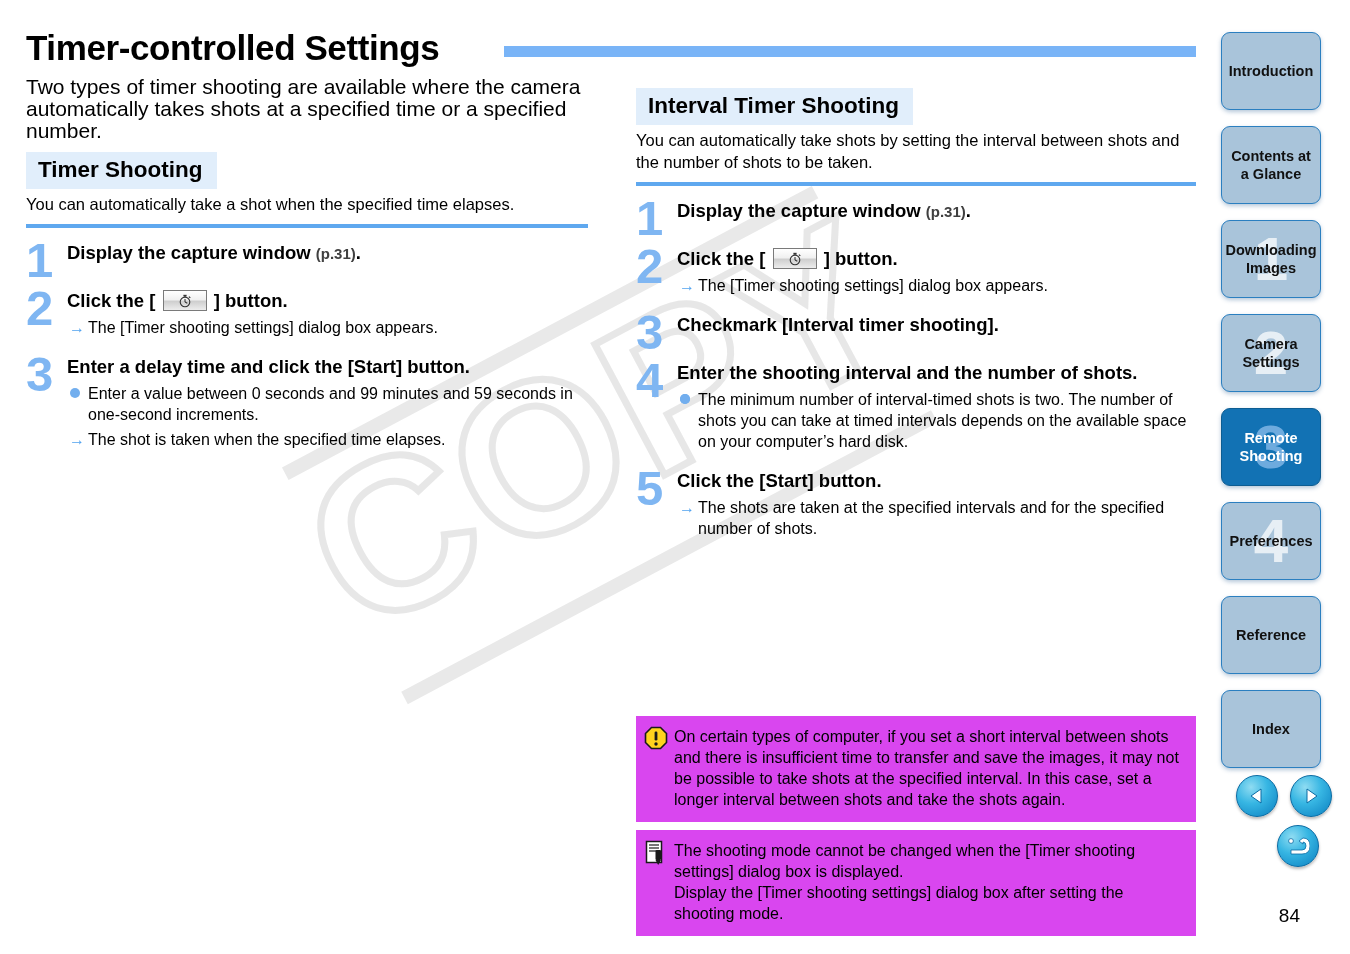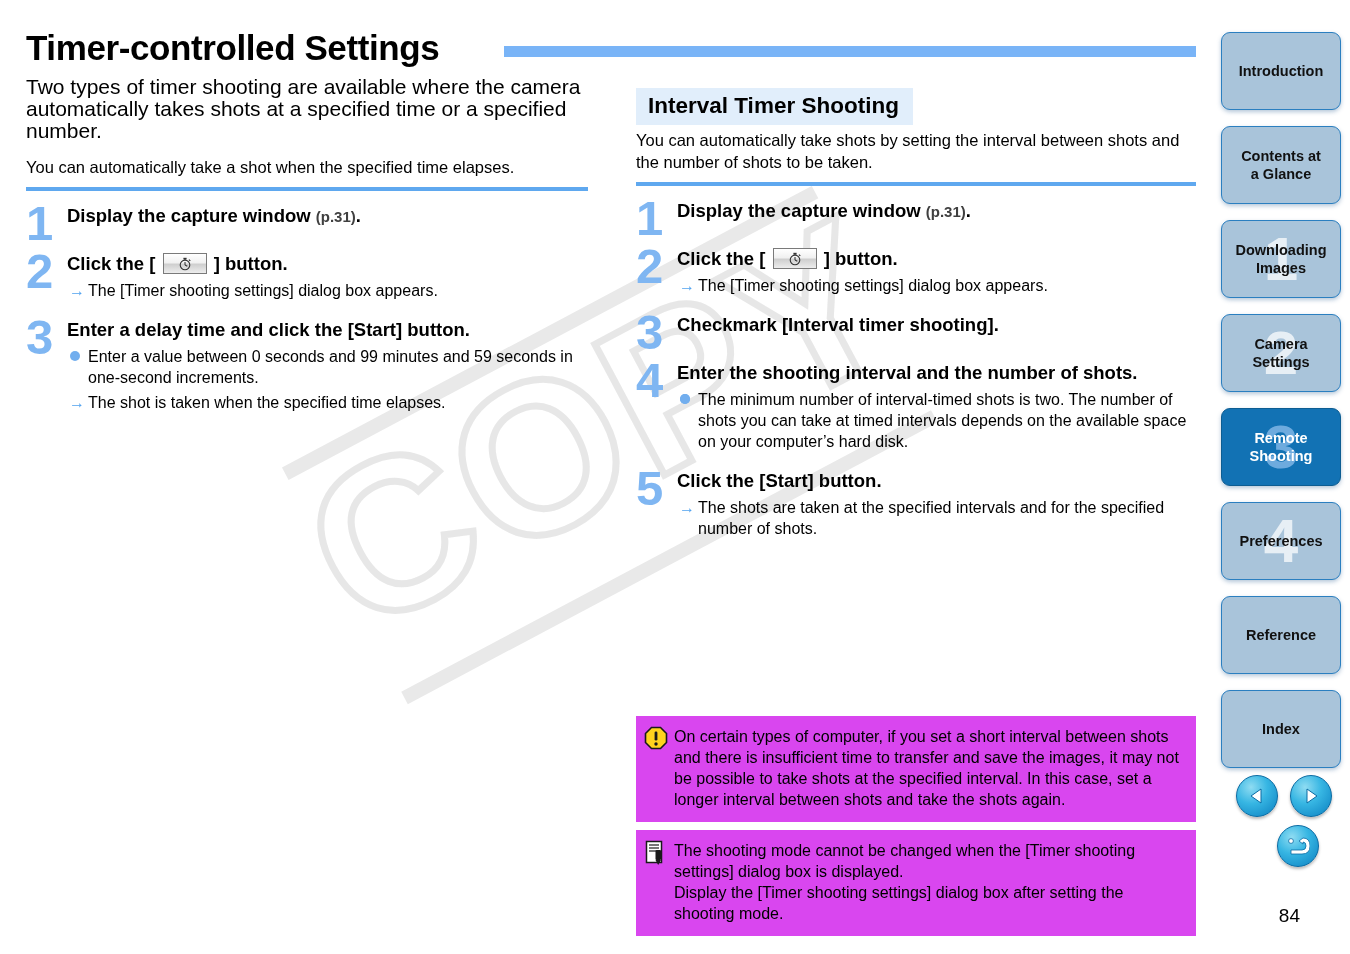--- a/index.html
+++ b/index.html
@@ -176,21 +176,21 @@
     line-height: 21px;
     margin-bottom: 8px;
   }
   .note p { margin: 0; }
   .note-icon { position: absolute; left: 8px; top: 10px; width: 24px; height: 26px; }
 
   
   #sidebar { position: absolute; left: 1221px; top: 32px; width: 120px; z-index: 20; }
   .nav-btn {
     position: relative;
-    width: 120px;
+    width: 100px;
     border-radius: 9px;
     border: 1px solid #2b7fc0;
     background: #a9c4da;
     margin-bottom: 16px;
     box-shadow: 0 2px 4px rgba(90,130,170,.45);
     overflow: hidden;
     display: flex;
     align-items: center;
     justify-content: center;
   }
@@ -255,20 +255,21 @@
   </div>
 
   <div id="title-block">
     <span id="page-title">Timer-controlled Settings</span>
     <div id="title-rule"></div>
   </div>
 
   <div id="intro-text">Two types of timer shooting are available where the camera automatically takes shots at a specified time or a specified number.</div>
 
   <div class="column" id="col-left">
+    <div class="section-head">Timer Shooting</div>
     <div class="section-lede">You can automatically take a shot when the specified time elapses.</div>
     <div class="hr-blue"></div>
     <div class="steps" id="steps-left">
         <div class="step" style="margin-top: 10px;">
           <div class="step-num">1</div>
           <div class="step-title">Display the capture window <span class="pref">(p.31)</span>.</div>
         </div>
         <div class="step" style="margin-top: 14px;">
           <div class="step-num">2</div>
           <div class="step-title"> Click the [ <span class="btn-icon"><svg width="15" height="15" viewBox="0 0 16 16">

